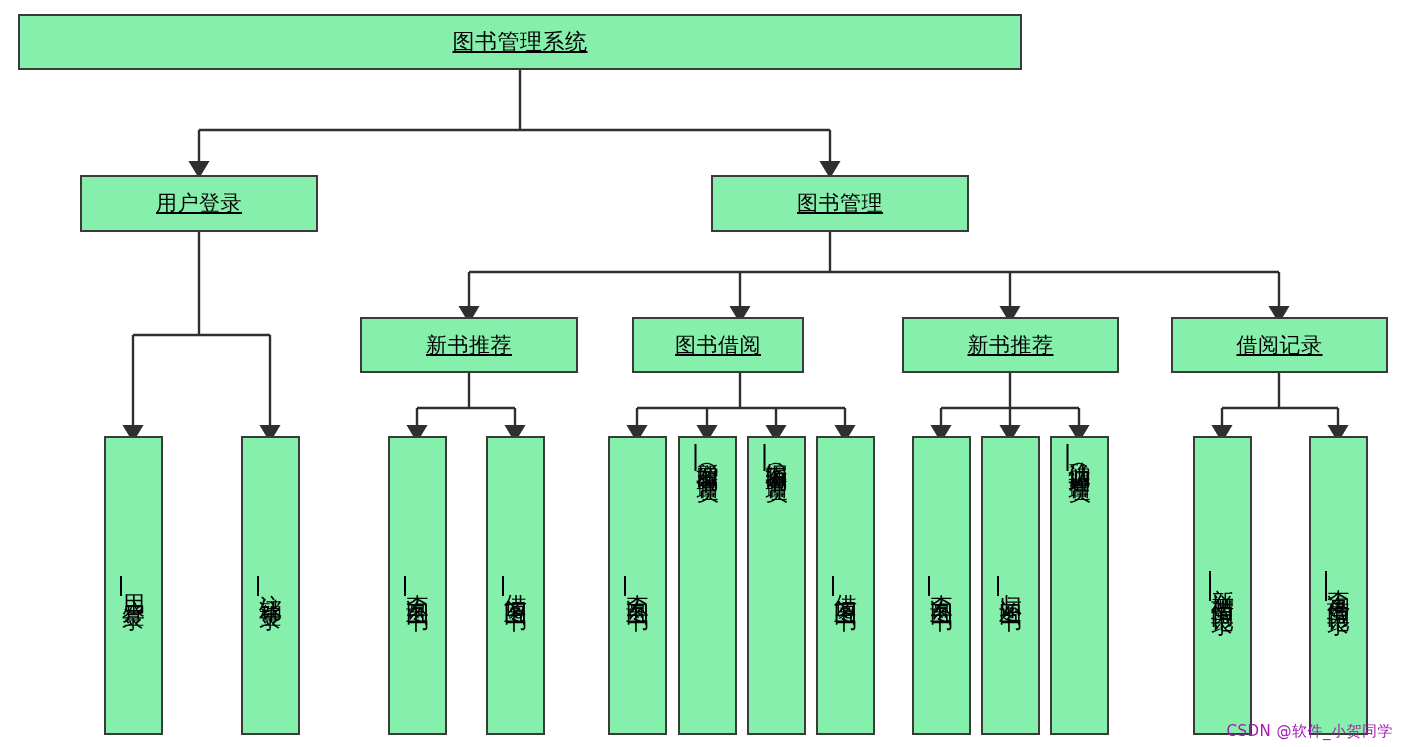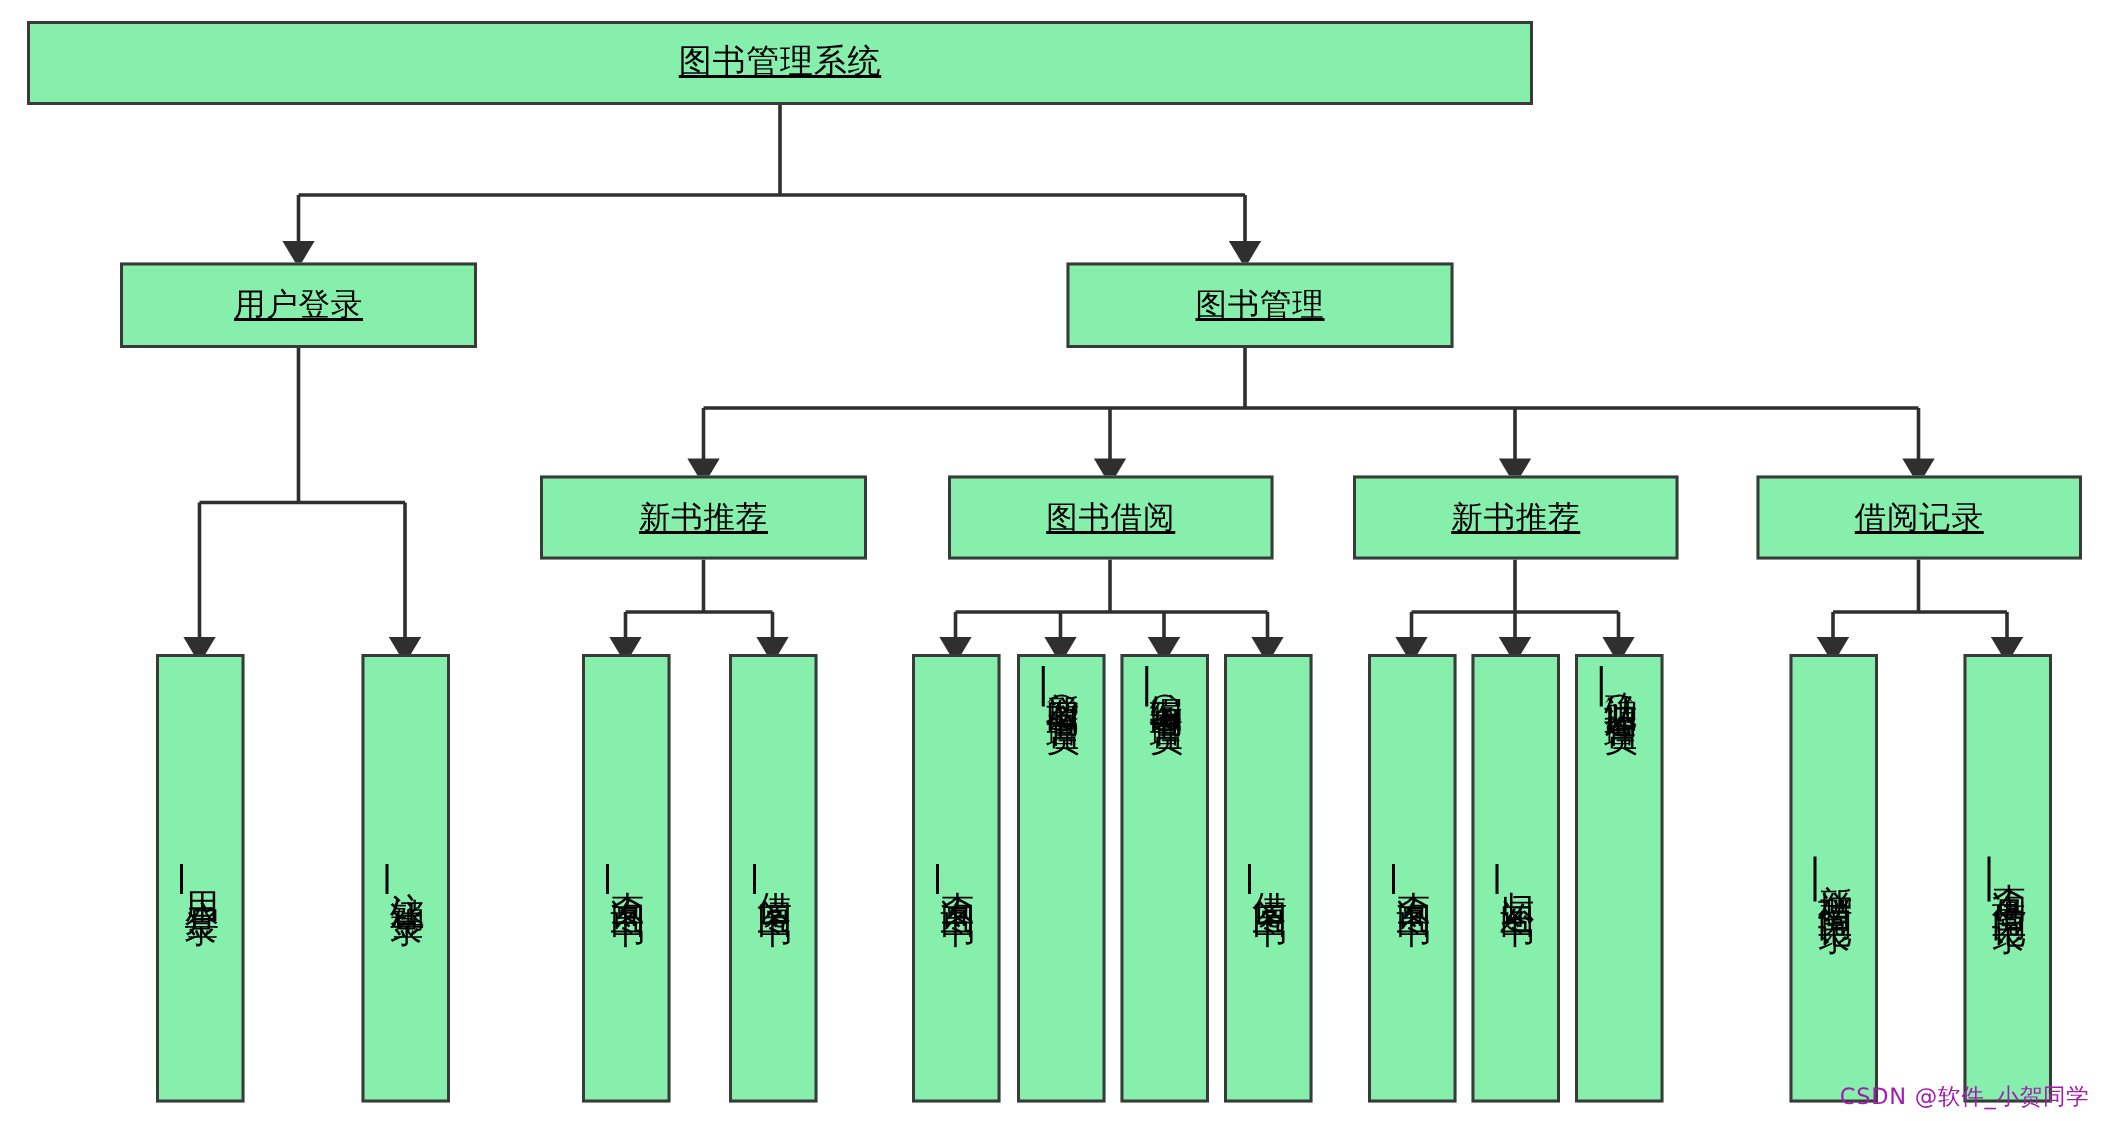--- a/index.html
+++ b/index.html
@@ -142,21 +142,21 @@
   <div class="node h-node" style="left:80px;top:175px;width:238px;height:57px;">
     <span class="lbl">用户登录</span>
   </div>
   <div class="node h-node" style="left:711px;top:175px;width:258px;height:57px;">
     <span class="lbl">图书管理</span>
   </div>
 
   <div class="node h-node" style="left:360px;top:317px;width:218px;height:56px;">
     <span class="lbl">新书推荐</span>
   </div>
-  <div class="node h-node" style="left:632px;top:317px;width:217px;height:56px;">
+  <div class="node h-node" style="left:632px;top:317px;width:172px;height:56px;">
     <span class="lbl">图书借阅</span>
   </div>
   <div class="node h-node" style="left:902px;top:317px;width:217px;height:56px;">
     <span class="lbl">新书推荐</span>
   </div>
   <div class="node h-node" style="left:1171px;top:317px;width:217px;height:56px;">
     <span class="lbl">借阅记录</span>
   </div>
 
   <div class="node v-node center" style="left:104px;top:436px;width:59px;height:299px;">

